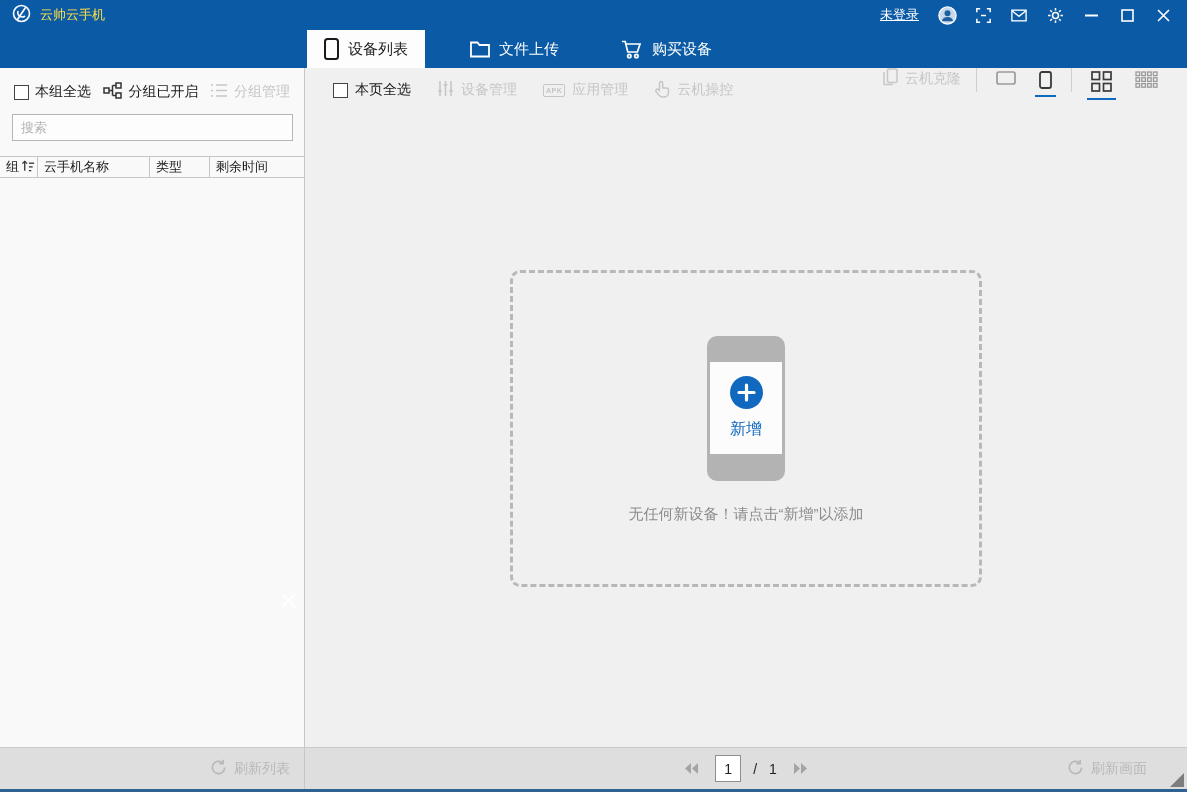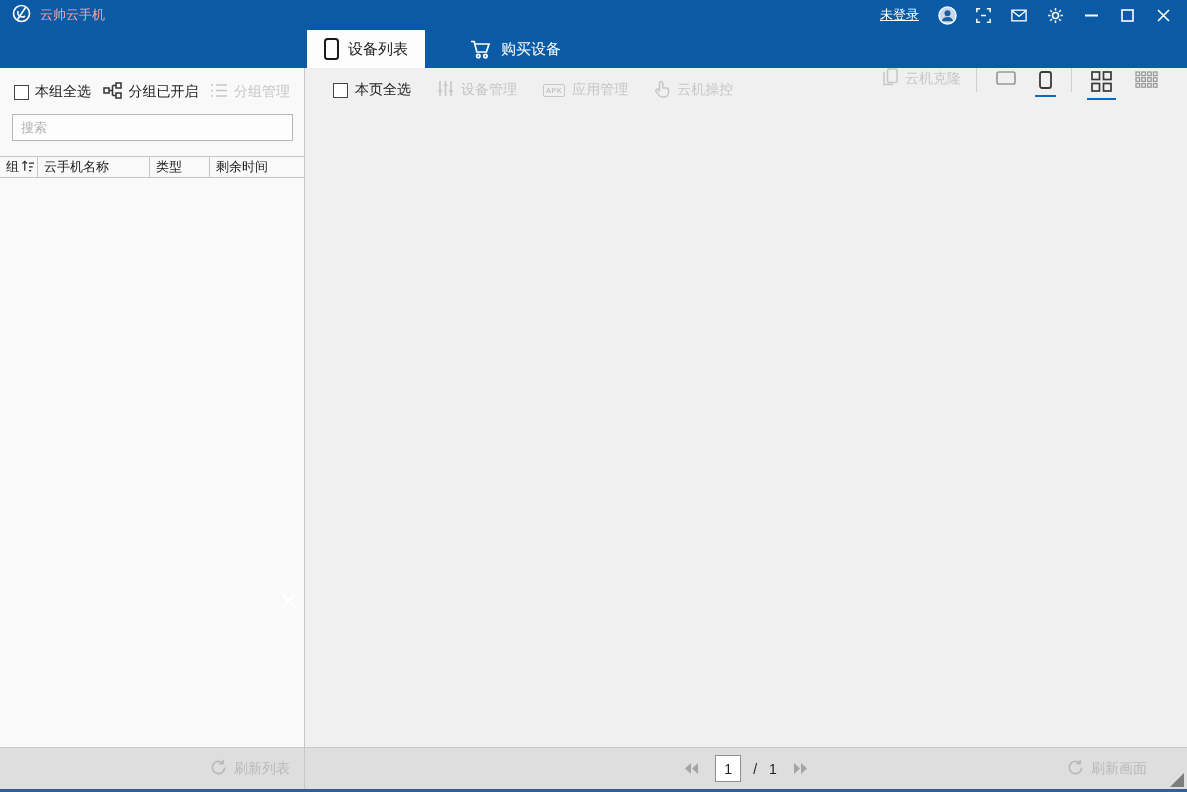--- a/index.html
+++ b/index.html
@@ -3,21 +3,21 @@
 <meta charset="utf-8">
 <style>
   *{margin:0;padding:0;box-sizing:border-box;}
   html,body{width:1187px;height:792px;}
   body{font-family:"Liberation Sans","DejaVu Sans",sans-serif;font-size:14px;color:#1a1a1a;}
   .app{position:relative;width:1187px;height:792px;background:#f0f0f0;overflow:hidden;}
 
   
   .header{position:absolute;top:0;left:0;right:0;height:68px;background:#0b5aa5;}
   .titlebar{height:30px;display:flex;align-items:center;justify-content:space-between;padding:0 14px 0 12px;}
-  .title-left{display:flex;align-items:center;gap:9px;color:#fca5a5;font-size:13px;}
+  .title-left{display:flex;align-items:center;gap:9px;color:#fde047;font-size:13px;}
   .title-right{display:flex;align-items:center;gap:16px;color:#fff;font-size:13px;text-decoration:underline;}
   .tbtn{display:flex;align-items:center;justify-content:center;width:20px;height:20px;cursor:pointer;}
   .login-status{cursor:pointer;margin-right:2px;}
 
   
   .tabbar{position:absolute;left:307px;top:30px;height:38px;display:flex;gap:28px;}
   .tab{display:flex;align-items:center;gap:9px;padding:0 17px;color:#fff;font-size:15px;cursor:pointer;}
   .tab svg{display:block;}
   .tab.active{background:#fdfdfd;color:#1a1a1a;}
 
@@ -152,20 +152,28 @@
     </div>
 
     <div class="tabbar">
       <div class="tab active">
         <span>
           <svg width="15" height="22" viewBox="0 0 15 22">
               <rect x="1" y="1" width="13" height="20" rx="2.5" fill="none" stroke="currentColor" stroke-width="2"></rect>
             </svg>
         </span>
         <span>设备列表</span>
+      </div>
+      <div class="tab">
+        <span>
+          <svg width="20" height="17" viewBox="0 0 20 17">
+              <path d="M1 15.5 V1.5 h6.5 l2 2.5 H19 v11.5 z" fill="none" stroke="currentColor" stroke-width="1.8"></path>
+            </svg>
+        </span>
+        <span>文件上传</span>
       </div>
       <div class="tab">
         <span>
           <svg width="22" height="19" viewBox="0 0 22 19">
               <g fill="none" stroke="currentColor" stroke-width="1.7">
                 <path d="M1 1.5 h3.2 l2.6 10.5 h9.6 l2.6 -8 H5"></path>
                 <circle cx="8.3" cy="16" r="1.7"></circle>
                 <circle cx="15.4" cy="16" r="1.7"></circle>
               </g>
             </svg>
@@ -324,20 +332,34 @@
                   <rect x="1" y="12.6" width="3.6" height="3.6"></rect>
                   <rect x="6.8" y="12.6" width="3.6" height="3.6"></rect>
                   <rect x="12.6" y="12.6" width="3.6" height="3.6"></rect>
                   <rect x="18.4" y="12.6" width="3.6" height="3.6"></rect>
                 </g>
               </svg>
           </span>
         </div>
       </div>
 
+      <div class="empty-box">
+        <div class="phone">
+          <div class="phone-screen">
+            <span>
+              <svg width="33" height="33" viewBox="0 0 33 33">
+                  <circle cx="16.5" cy="16.5" r="16.5" fill="#1168bf"></circle>
+                  <path d="M16.5 9 v15 M9 16.5 h15" stroke="#fff" stroke-width="3.2" stroke-linecap="round"></path>
+                </svg>
+            </span>
+            <span class="add-label">新增</span>
+          </div>
+        </div>
+        <div class="empty-msg">无任何新设备！请点击“新增”以添加</div>
+      </div>
 
     </main>
   </div>
 
   <div class="footer">
     <div class="footer-left">
       <span class="refresh-btn">
         <span>
           <svg width="17" height="17" viewBox="0 0 18 18">
               <path d="M15.5 9 a6.5 6.5 0 1 1 -2.2 -4.9" fill="none" stroke="#b9b9b9" stroke-width="1.8"></path>

